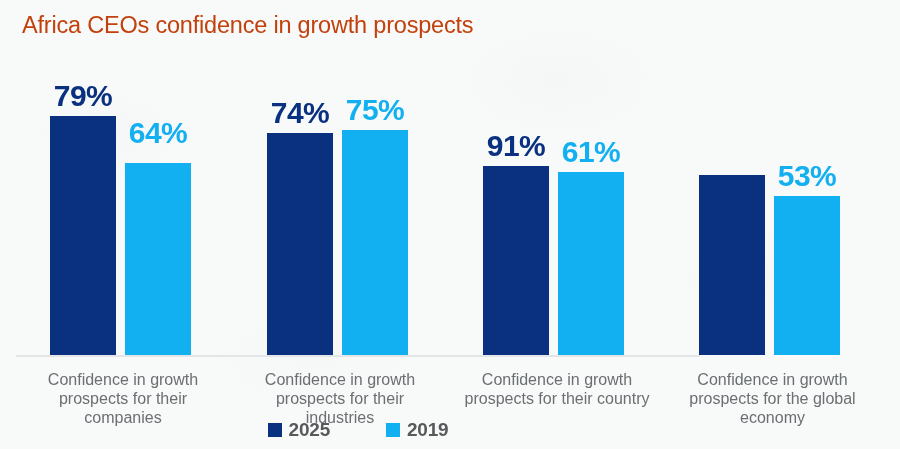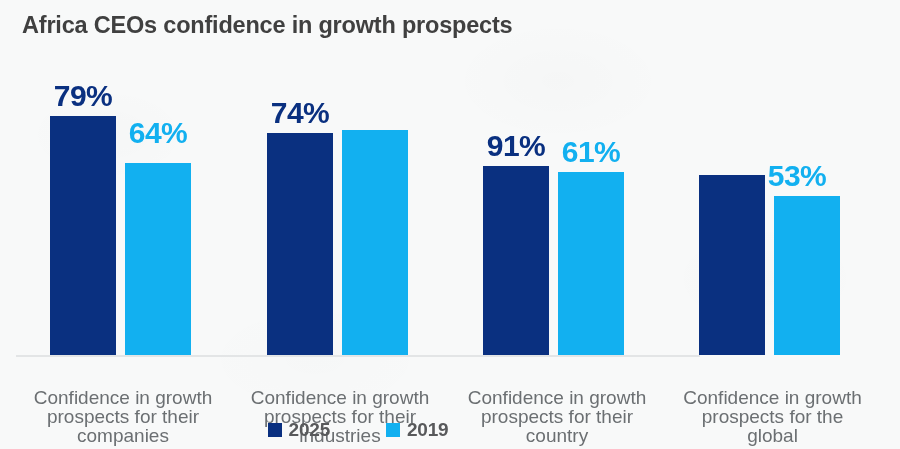--- a/index.html
+++ b/index.html
@@ -30,22 +30,22 @@
       radial-gradient(ellipse 160px 90px at 62% 18%, rgba(0,0,0,0.010), rgba(0,0,0,0) 70%),
       radial-gradient(ellipse 140px 80px at 85% 62%, rgba(0,0,0,0.012), rgba(0,0,0,0) 70%),
       radial-gradient(ellipse 180px 90px at 35% 80%, rgba(0,0,0,0.009), rgba(0,0,0,0) 70%);
     pointer-events: none;
   }
   #chart-title {
     position: absolute;
     left: 22px;
     top: 12px;
     font-size: 23.5px;
-    font-weight: bold;
-    color: #404040;
+    font-weight: normal;
+    color: #c2410c;
     letter-spacing: -0.2px;
     white-space: nowrap;
   }
   #plot-area {
     position: absolute;
     left: 0;
     top: 0;
     width: 716px;
     height: 449px;
   }
@@ -73,22 +73,22 @@
   #axis-line {
     position: absolute;
     left: 16px;
     right: 16px;
     top: 355px;
     height: 2px;
     background: #e3e5e6;
   }
   .cat-label {
     position: absolute;
-    top: 388px;
-    font-size: 19px;
+    top: 370px;
+    font-size: 16px;
     line-height: 19px;
     color: #6b6f72;
     text-align: center;
     white-space: pre-line;
   }
   #legend {
     position: absolute;
     left: 0;
     right: 0;
     top: 419px;
@@ -131,35 +131,36 @@
 
       <div class="bar series-1" style="left:75px;width:66px;height:192px;"></div>
       <div class="bar-value series-1" style="left:71px;width:74px;bottom:299px;">64%</div>
     </div>
 
     <div class="bar-group" style="left:267px;width:145px;">
       <div class="bar series-0" style="left:0px;width:66px;height:222px;"></div>
       <div class="bar-value series-0" style="left:-4px;width:74px;bottom:319px;text-align:center;">74%</div>
 
       <div class="bar series-1" style="left:75px;width:66px;height:225px;"></div>
+      <div class="bar-value series-1" style="left:71px;width:74px;bottom:322px;">75%</div>
     </div>
 
     <div class="bar-group" style="left:483px;width:145px;">
       <div class="bar series-0" style="left:0px;width:66px;height:189px;"></div>
       <div class="bar-value series-0" style="left:-4px;width:74px;bottom:286px;">91%</div>
 
       <div class="bar series-1" style="left:75px;width:66px;height:183px;"></div>
       <div class="bar-value series-1" style="left:71px;width:74px;bottom:280px;margin-top:24px;">61%</div>
     </div>
 
     <div class="bar-group" style="left:699px;width:145px;">
       <div class="bar series-0" style="left:0px;width:66px;height:180px;"></div>
 
       <div class="bar series-1" style="left:75px;width:66px;height:159px;"></div>
-      <div class="bar-value series-1" style="left:61px;width:74px;bottom:256px;">53%</div>
+      <div class="bar-value series-1" style="left:71px;width:74px;bottom:256px;">53%</div>
     </div>
 
     <div id="axis-line"></div>
 
     <div class="cat-label" style="left:28px;width:190px;">Confidence in growth
 prospects for their
 companies</div>
 
     <div class="cat-label" style="left:245px;width:190px;">Confidence in growth
 prospects for their

